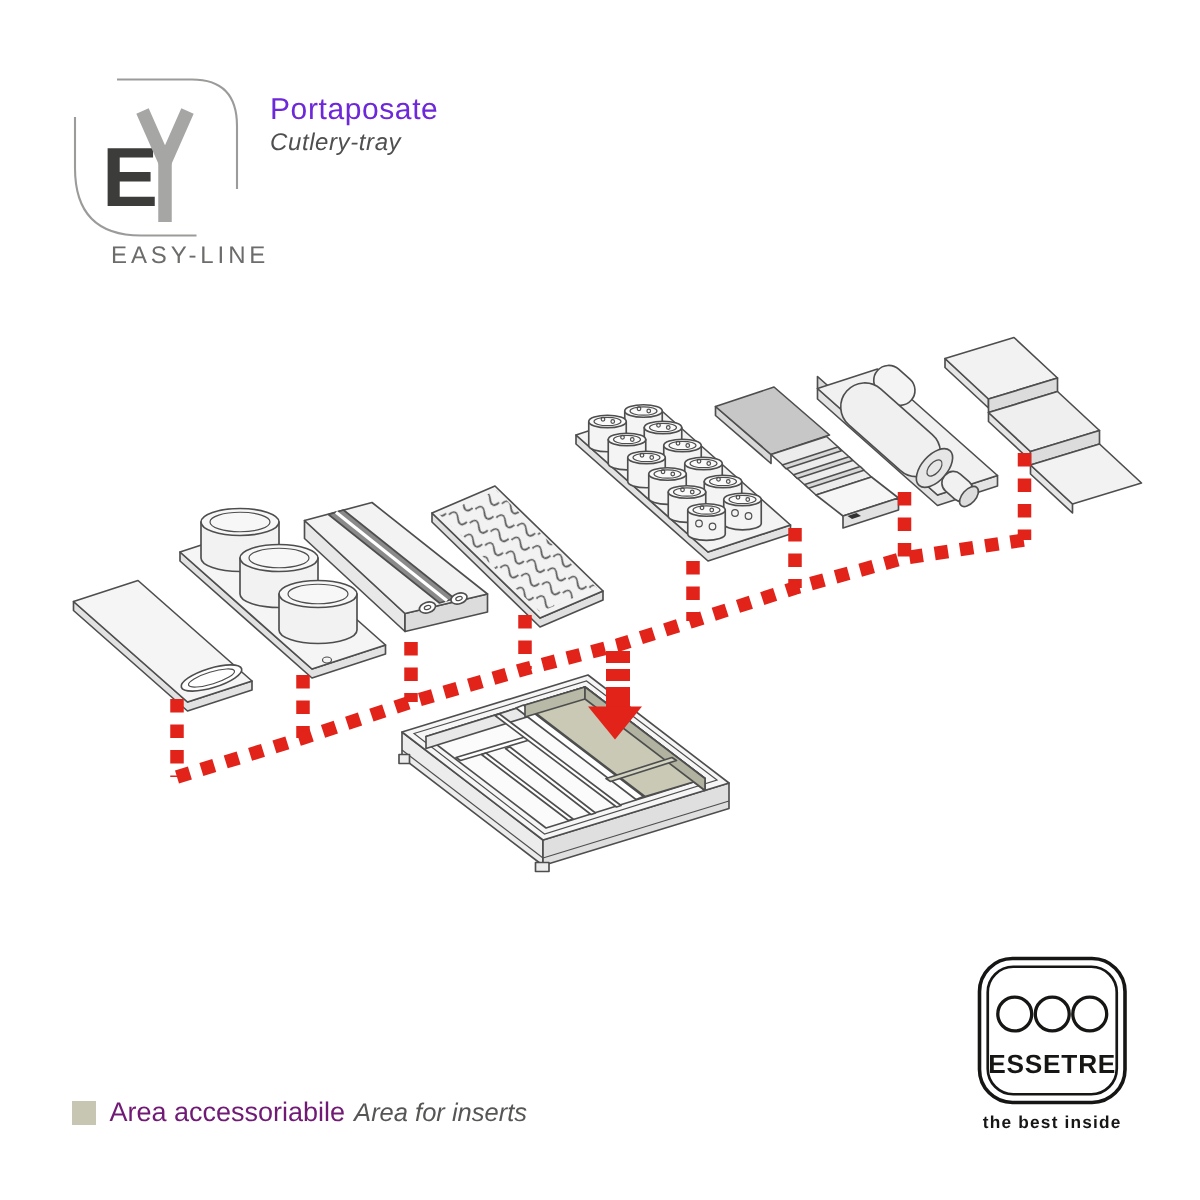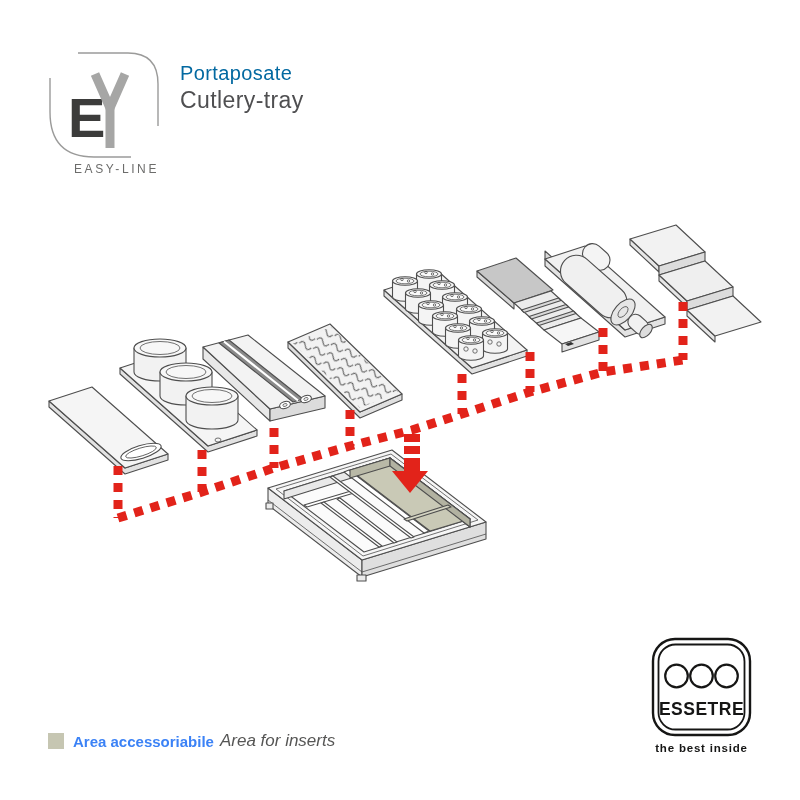--- a/index.html
+++ b/index.html
@@ -1,30 +1,30 @@
 <!DOCTYPE html>
 <html><head>
 <meta charset="utf-8">
 <style>
   html,body{margin:0;padding:0;background:#ffffff;}
   .page{position:relative;width:800px;height:800px;background:#ffffff;overflow:hidden;
         font-family:"Liberation Sans", sans-serif;}
   
   .ey-logo-svg{position:absolute;left:48px;top:48px;}
-  .easyline{position:absolute;left:74px;top:162px;font-size:12px;letter-spacing:2.6px;
+  .easyline{position:absolute;left:74px;top:162px;font-size:16px;letter-spacing:2.6px;
             color:#6c6c6b;}
   .title-block{position:absolute;left:180px;top:62px;line-height:1.15;}
-  .title-it{font-size:20px;color:#0369a1;letter-spacing:.4px;}
-  .title-en{font-size:23px;color:#4f4f51;letter-spacing:.4px;margin-top:2px;}
+  .title-it{font-size:20px;color:#6d28d9;letter-spacing:.4px;}
+  .title-en{font-size:16px;color:#4f4f51;font-style:italic;letter-spacing:.4px;margin-top:2px;}
   .title-code{margin-top:9px;font-size:28px;font-weight:bold;color:#232323;letter-spacing:.5px;}
   .code-suffix{letter-spacing:5px;margin-left:2px;}
   
   .legend{position:absolute;left:48px;top:731px;display:flex;align-items:center;}
   .legend-swatch{width:16px;height:16px;background:#c6c6b2;margin-right:9px;}
-  .legend-it{font-size:15px;font-weight:bold;color:#3b82f6;}
+  .legend-it{font-size:18px;font-weight:normal;color:#701a75;}
   .legend-en{font-size:17px;font-style:italic;color:#565655;margin-left:6px;}
   
   .essetre-svg{position:absolute;left:645px;top:635px;}
   
   .scene{position:absolute;left:0;top:0;}
   .face{stroke:#4e4e4e;stroke-width:1.1;stroke-linejoin:round;}
   .thin{stroke:#4e4e4e;stroke-width:.8;fill:none;}
   .dash{stroke:#e2231a;stroke-width:9;fill:none;stroke-dasharray:9 8;}
   .red{fill:#e2231a;stroke:none;}
 </style>

